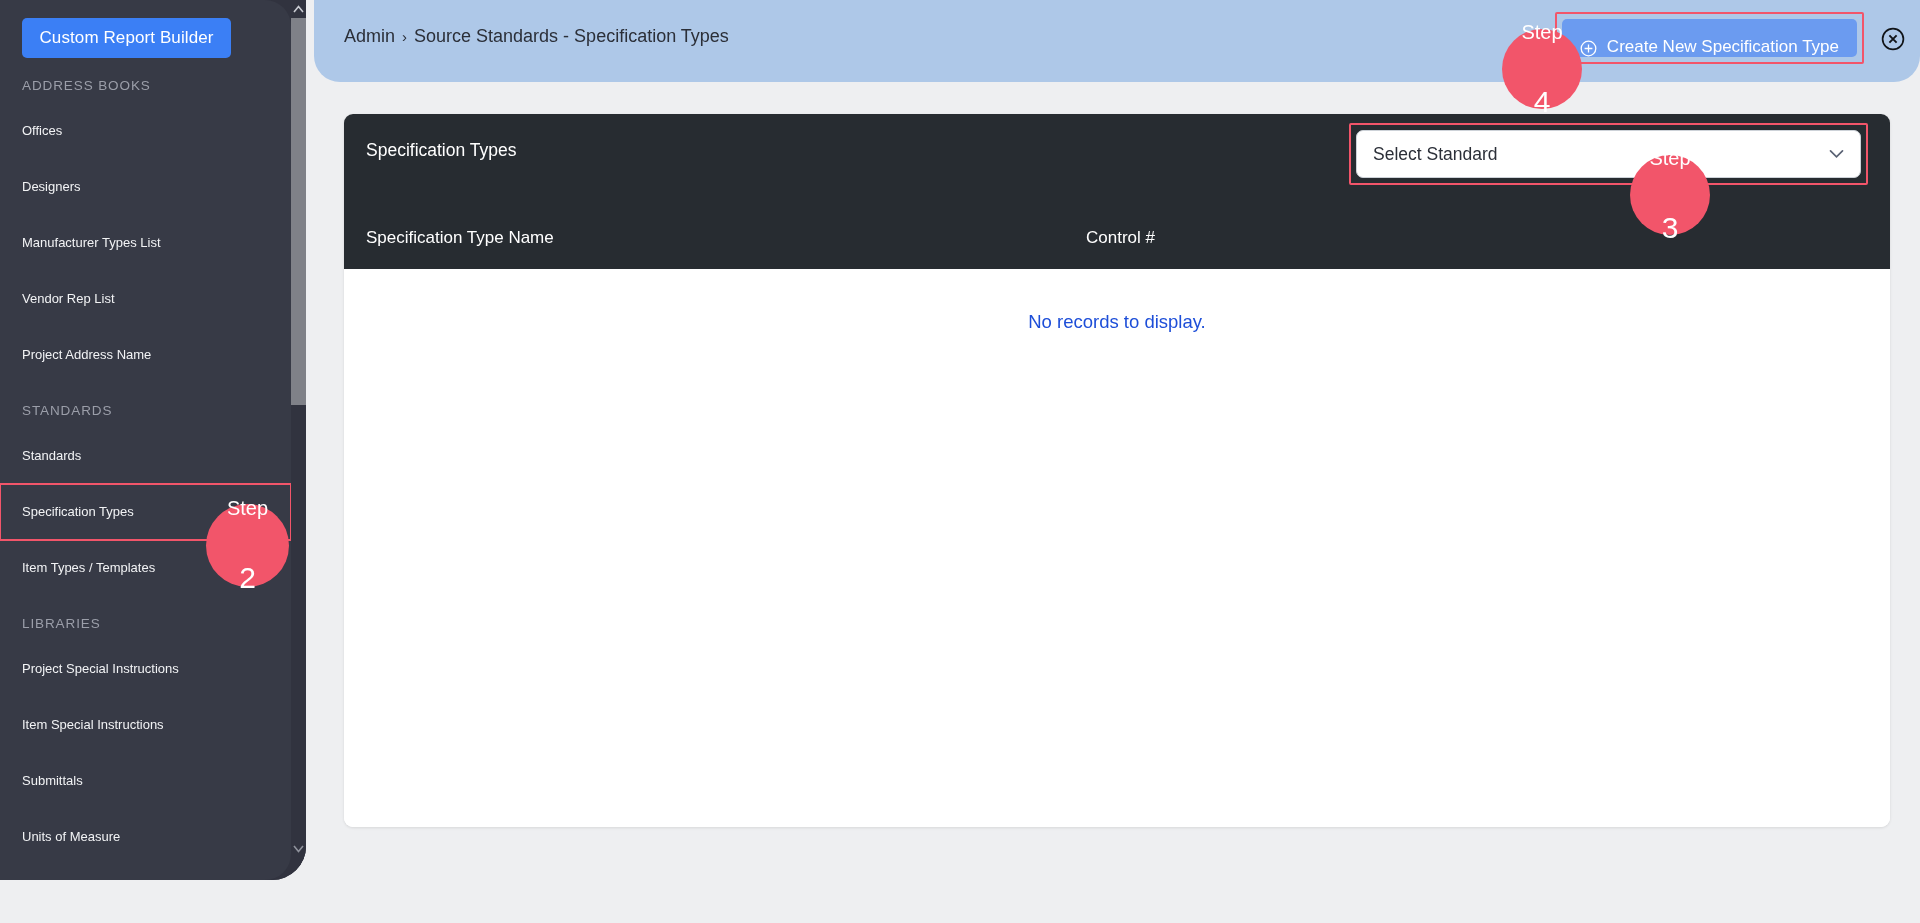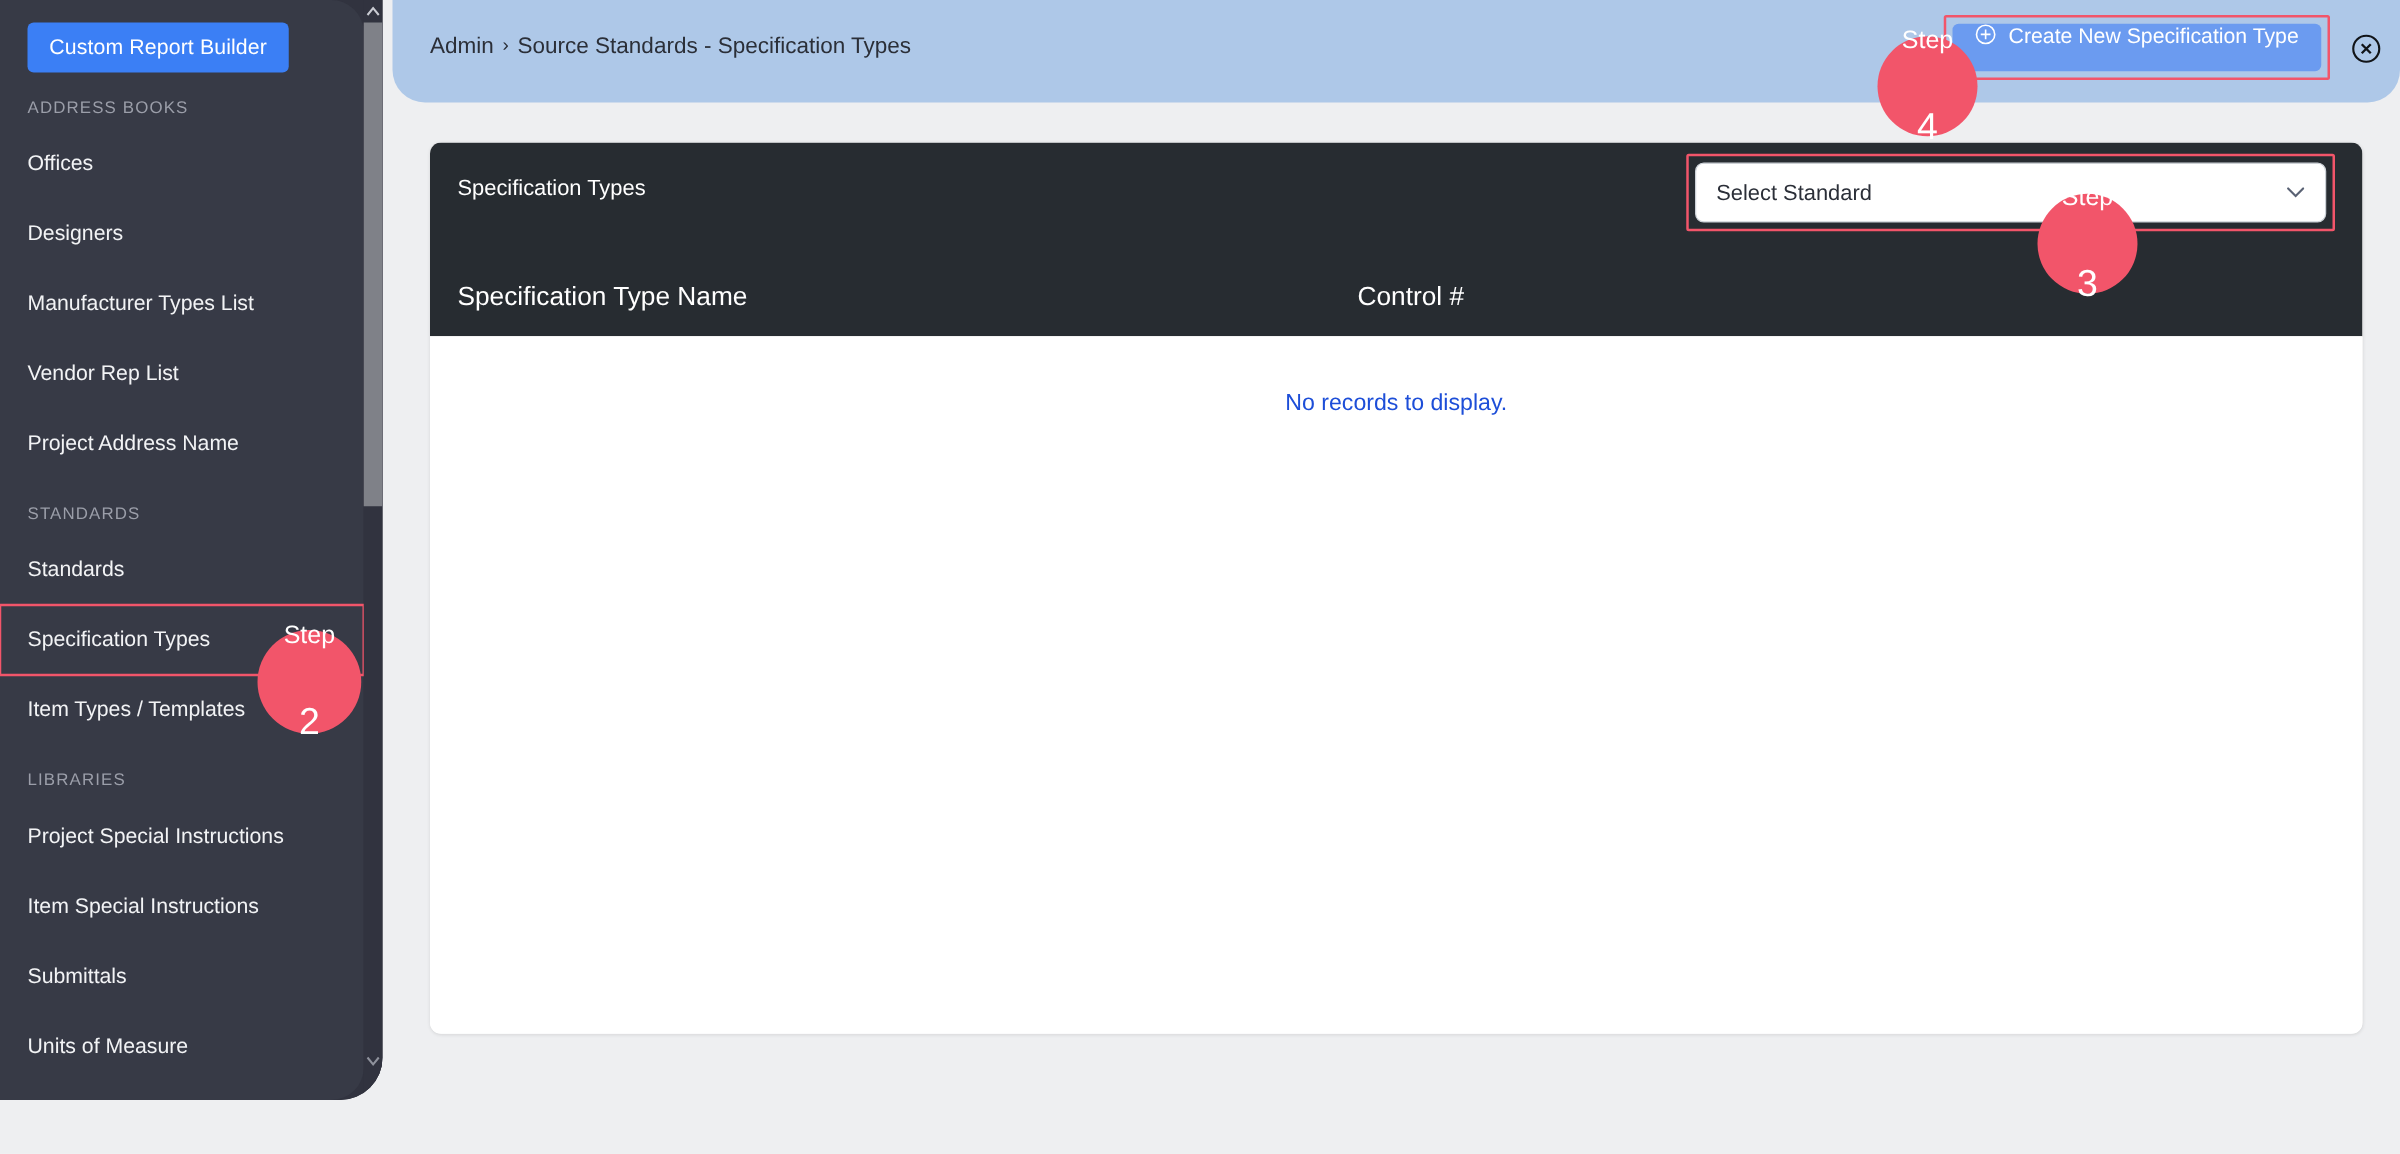--- a/index.html
+++ b/index.html
@@ -61,21 +61,21 @@
     font-size: 13.5px;
     letter-spacing: 0.9px;
     padding: 0 22px;
     margin-top: 20px;
     margin-bottom: 10px;
     font-weight: 400;
   }
   .nav-item {
     display: block;
     color: #f2f3f5;
-    font-size: 17px;
+    font-size: 13px;
     padding: 0 22px;
     height: 56px;
     line-height: 56px;
     cursor: pointer;
     white-space: nowrap;
     position: relative;
   }
   .nav-item.highlighted {
     outline: 2px solid #f2556a;
     outline-offset: -1px;
@@ -143,21 +143,21 @@
     position: absolute;
     right: 56px;
     top: 12px;
     border: 2px solid #f2556a;
     border-radius: 2px;
     padding: 5px;
     z-index: 4;
   }
   .create-button {
     display: flex;
-    align-items: flex-start;
+    align-items: flex-end;
     gap: 10px;
     height: 38px;
     padding: 0 18px;
     background: #6b9bf0;
     color: #fff;
     font-size: 17px;
     border: none;
     border-radius: 5px;
     cursor: pointer;
     font-family: "Liberation Sans", sans-serif;
@@ -233,21 +233,21 @@
     position: absolute;
     left: 0;
     bottom: 0;
     width: 100%;
     height: 62px;
     display: flex;
     align-items: center;
   }
   .th {
     color: #ffffff;
-    font-size: 21px;
+    font-size: 17px;
   }
   .th-name { margin-left: 22px; width: 720px; }
   .th-control { width: 400px; }
 
   .card-body {
     background: #ffffff;
     height: 558px;
     position: relative;
   }
   .no-records {

